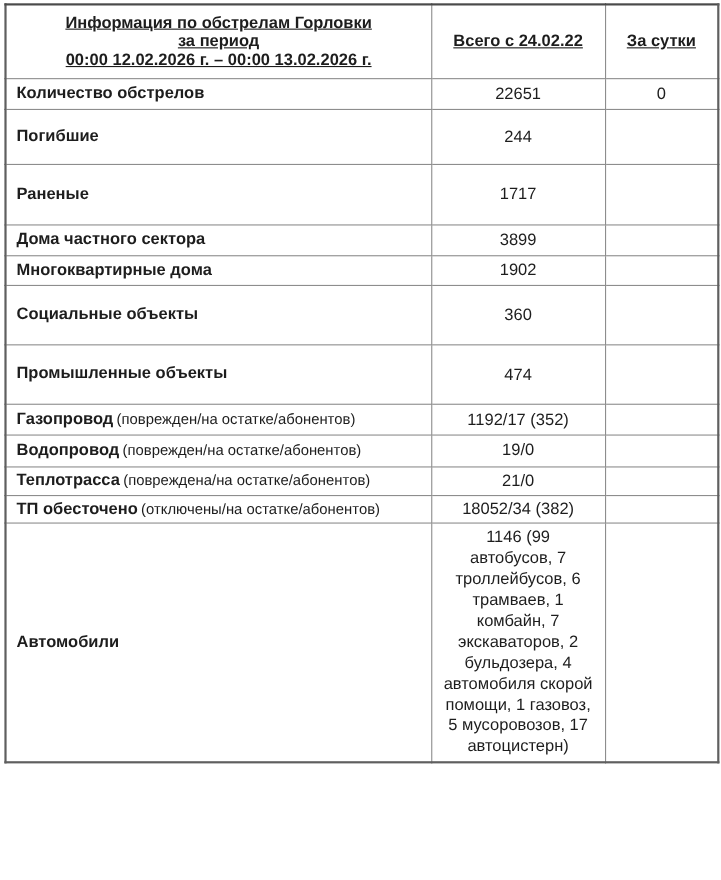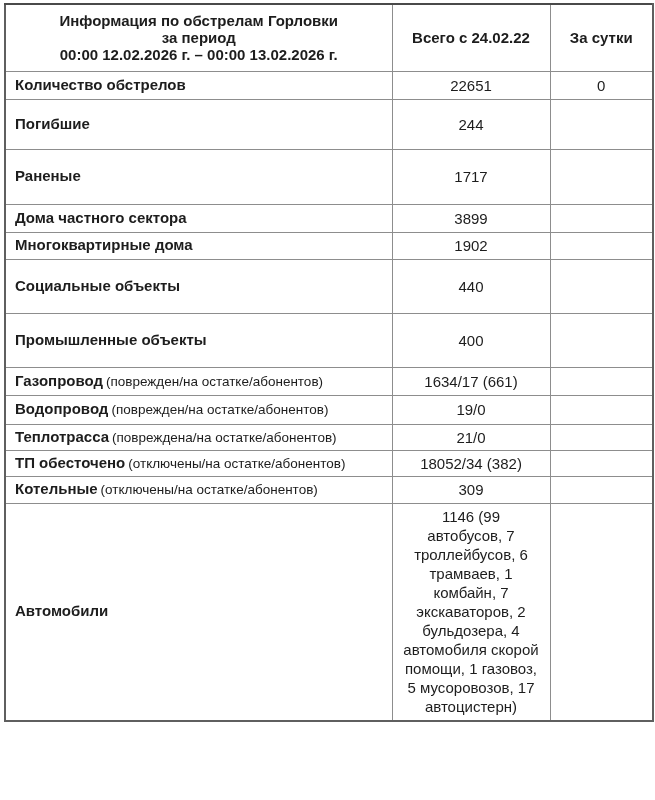--- a/index.html
+++ b/index.html
@@ -62,21 +62,21 @@
   }
   .lbl-note:not(:empty) { margin-left: 3px; }
   td.val {
     font-size: 15px;
     font-weight: normal;
     text-align: center;
     padding: 2px 10px;
     line-height: 19px;
   }
   
-  tr.rh-hdr   { height: 67px; }
+  tr.rh-hdr   { height: 67px; text-decoration: underline; }
   tr.rh-28    { height: 28px; margin-top: 48px; }
   tr.rh-50    { height: 50px; margin-top: 48px; }
   tr.rh-55    { height: 55px; }
   tr.rh-27    { height: 27px; }
   tr.rh-54    { height: 54px; }
   tr.rh-51    { height: 51px; }
   tr.rh-38    { height: 38px; }
   tr.rh-29    { height: 29px; }
   tr.rh-26    { height: 26px; }
   tr.rh-25    { height: 25px; }
@@ -124,53 +124,48 @@
         <td class="val">3899</td>
         <td class="val"></td>
       </tr>
       <tr class="rh-27">
         <td class="label"><span class="lbl-main">Многоквартирные дома</span><span class="lbl-note"></span></td>
         <td class="val">1902</td>
         <td class="val"></td>
       </tr>
       <tr class="rh-54">
         <td class="label"><span class="lbl-main">Социальные объекты</span><span class="lbl-note"></span></td>
-        <td class="val">440</td>
+        <td class="val">360</td>
         <td class="val"></td>
       </tr>
       <tr class="rh-54">
         <td class="label"><span class="lbl-main">Промышленные объекты</span><span class="lbl-note"></span></td>
-        <td class="val">400</td>
+        <td class="val">474</td>
         <td class="val"></td>
       </tr>
       <tr class="rh-28">
         <td class="label"><span class="lbl-main">Газопровод</span><span class="lbl-note">(поврежден/на остатке/абонентов)</span></td>
-        <td class="val">1634/17 (661)</td>
+        <td class="val">1192/17 (352)</td>
         <td class="val"></td>
       </tr>
       <tr class="rh-29">
         <td class="label"><span class="lbl-main">Водопровод</span><span class="lbl-note">(поврежден/на остатке/абонентов)</span></td>
         <td class="val">19/0</td>
         <td class="val"></td>
       </tr>
       <tr class="rh-26">
         <td class="label"><span class="lbl-main">Теплотрасса</span><span class="lbl-note">(повреждена/на остатке/абонентов)</span></td>
         <td class="val">21/0</td>
         <td class="val"></td>
       </tr>
       <tr class="rh-25">
         <td class="label"><span class="lbl-main">ТП обесточено</span><span class="lbl-note">(отключены/на остатке/абонентов)</span></td>
         <td class="val">18052/34 (382)</td>
         <td class="val"></td>
       </tr>
-      <tr class="rh-27">
-        <td class="label"><span class="lbl-main">Котельные</span><span class="lbl-note">(отключены/на остатке/абонентов)</span></td>
-        <td class="val">309</td>
-        <td class="val"></td>
-      </tr>
       <tr class="rh-auto">
         <td class="label"><span class="lbl-main">Автомобили</span><span class="lbl-note"></span></td>
         <td class="val">1146 (99 автобусов, 7 троллейбусов, 6 трамваев, 1 комбайн, 7 экскаваторов, 2 бульдозера, 4 автомобиля скорой помощи, 1 газовоз, 5 мусоровозов, 17 автоцистерн)</td>
         <td class="val"></td>
       </tr>
     </tbody>
   </table>
 </div>
 
 </body></html>

